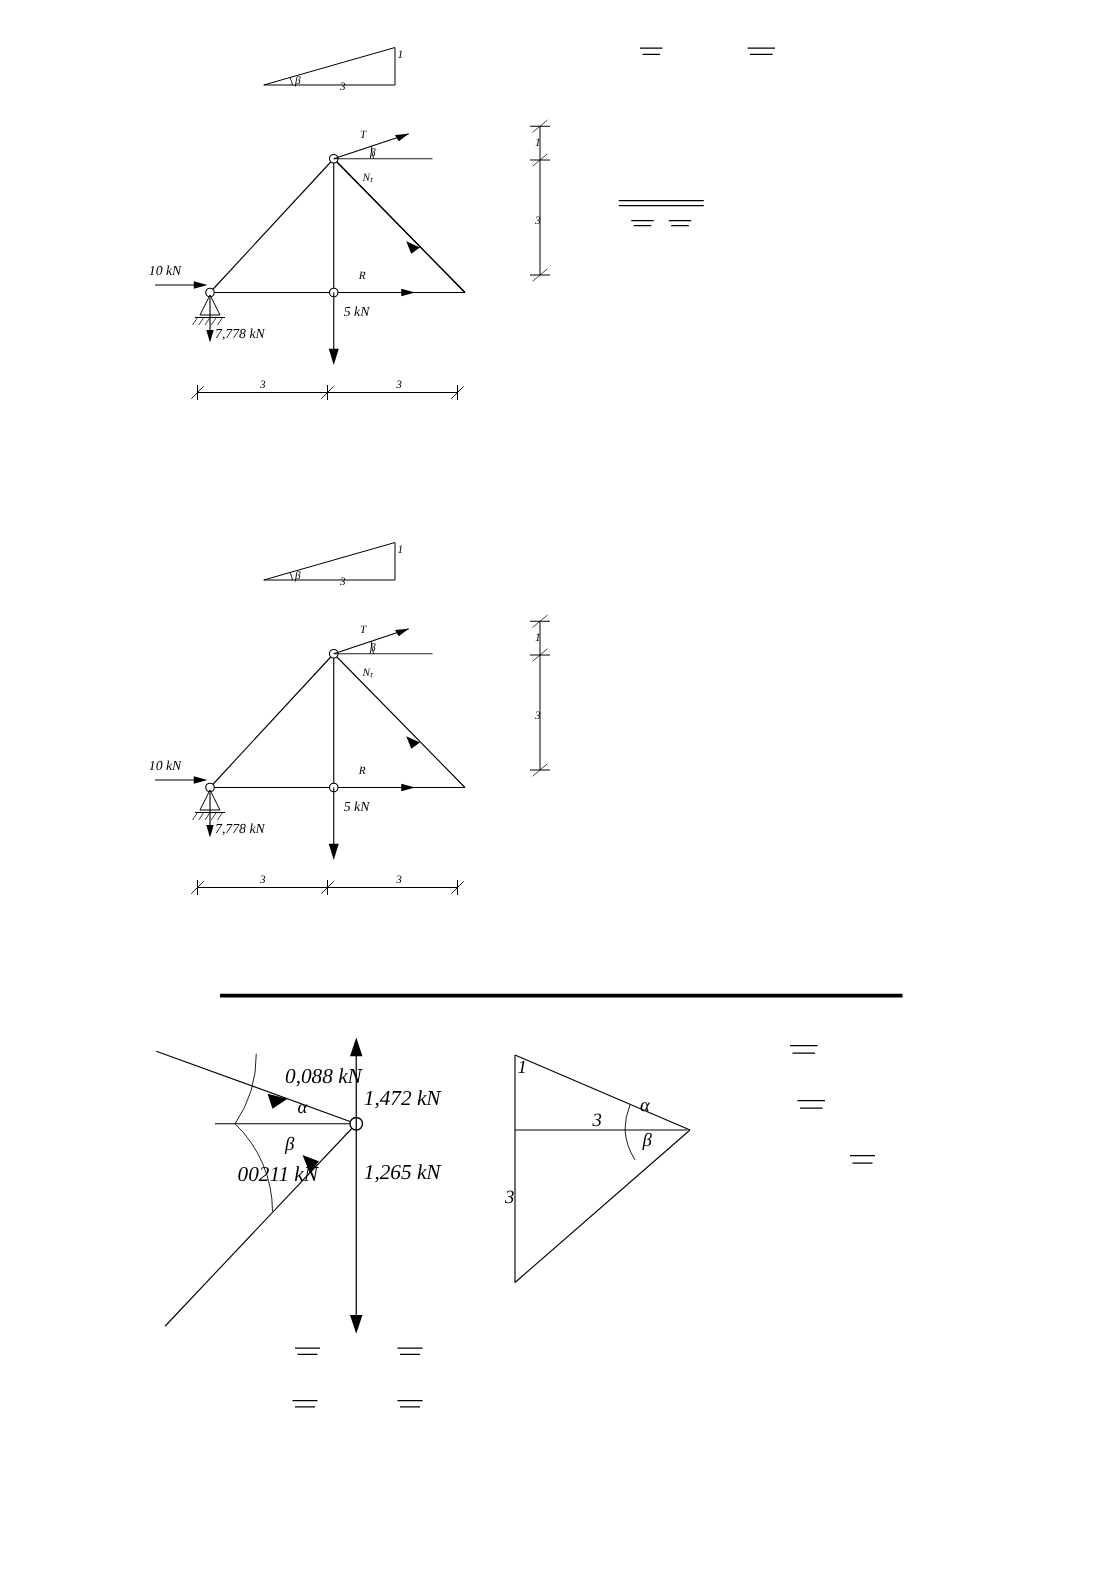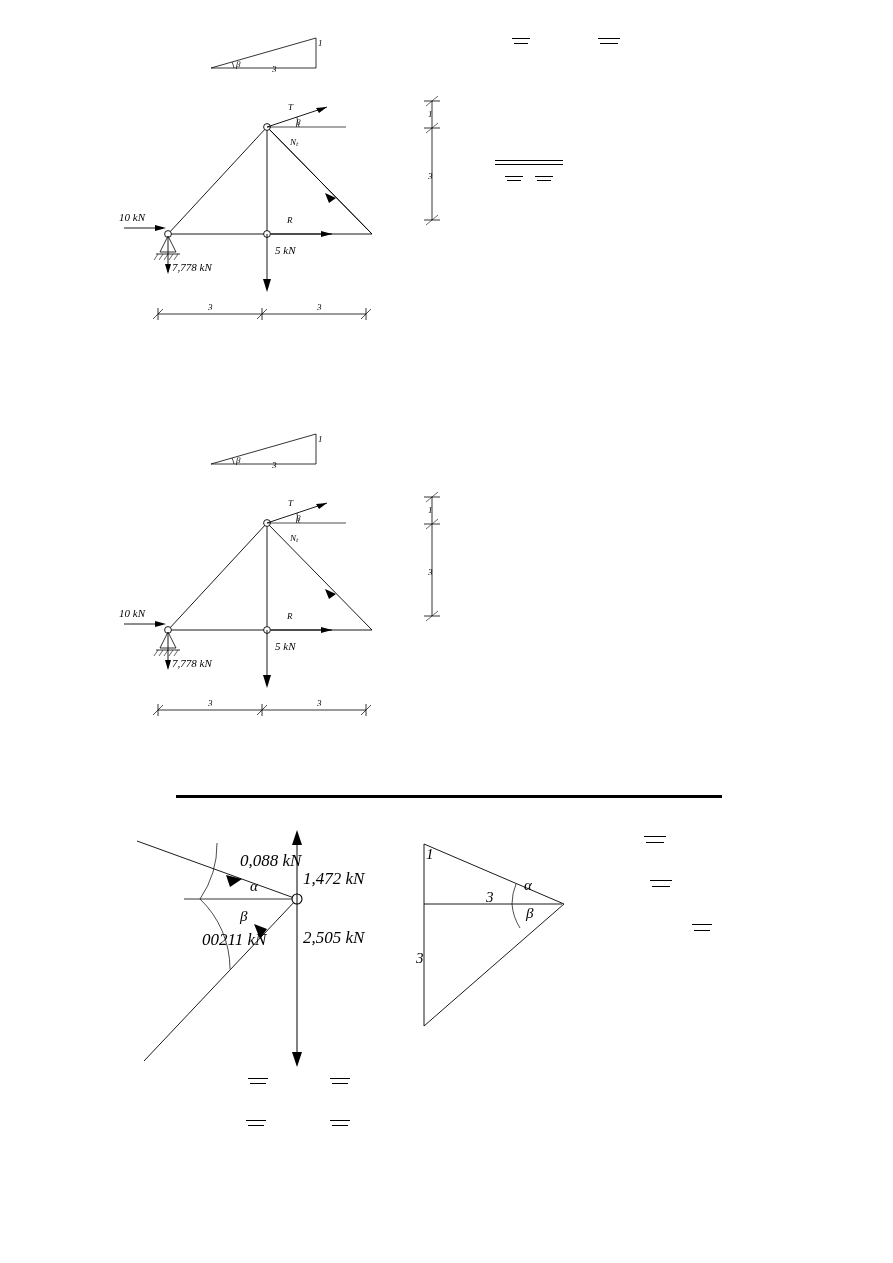--- a/index.html
+++ b/index.html
@@ -233,21 +233,21 @@
       <line x1="8" y1="10" x2="20" y2="0" stroke="#000" stroke-width="0.6"></line>
       <line x1="8" y1="37" x2="20" y2="27" stroke="#000" stroke-width="0.6"></line>
       <line x1="8" y1="129" x2="20" y2="119" stroke="#000" stroke-width="0.6"></line>
     </svg>
     <div class="lbl lbl-s" style="left:428px;top:110px;">1</div>
     <div class="lbl lbl-s" style="left:428px;top:172px;">3</div>
   </div>
 
   <div class="hrule" style="left:176px;top:795px;width:546px;height:3px;"></div>
 
-  <div class="block" style="left:12px;top:816px;width:754px;height:340px;">
+  <div class="block" style="left:0;top:816px;width:754px;height:340px;">
 
     <svg width="320" height="260" style="position:absolute;left:110px;top:5px;">
 
       <line x1="15" y1="20" x2="175" y2="78" stroke="#000" stroke-width="0.9"></line>
       <line x1="175" y1="78" x2="22" y2="240" stroke="#000" stroke-width="0.9"></line>
 
       <line x1="62" y1="78" x2="170" y2="78" stroke="#000" stroke-width="0.8"></line>
 
       <circle cx="175" cy="78" r="5" fill="#fff" stroke="#000" stroke-width="1.1"></circle>
 
@@ -261,21 +261,21 @@
 
       <polygon points="138,118 132,103 145,108" fill="#000"></polygon>
 
       <path d="M 78 78 A 97 97 0 0 0 95 22" fill="none" stroke="#000" stroke-width="0.7"></path>
       <path d="M 78 78 A 97 97 0 0 1 108 148" fill="none" stroke="#000" stroke-width="0.7"></path>
     </svg>
 
     <div class="lbl lbl-xl" style="left:228px;top:36px;">0,088 kN</div>
     <div class="lbl lbl-xl" style="left:190px;top:115px;">00211 kN</div>
     <div class="lbl lbl-xl" style="left:291px;top:54px;font-style:italic;">1,472 kN</div>
-    <div class="lbl lbl-xl" style="left:291px;top:113px;">2,505 kN</div>
+    <div class="lbl lbl-xl" style="left:291px;top:113px;">1,265 kN</div>
     <div class="lbl lbl-l" style="left:238px;top:63px;">α</div>
     <div class="lbl lbl-l" style="left:228px;top:93px;">β</div>
 
     <svg width="180" height="230" style="position:absolute;left:400px;top:10px;">
 
       <line x1="12" y1="18" x2="12" y2="200" stroke="#000" stroke-width="0.9"></line>
 
       <line x1="12" y1="18" x2="152" y2="78" stroke="#000" stroke-width="0.9"></line>
 
       <line x1="12" y1="200" x2="152" y2="78" stroke="#000" stroke-width="0.9"></line>

